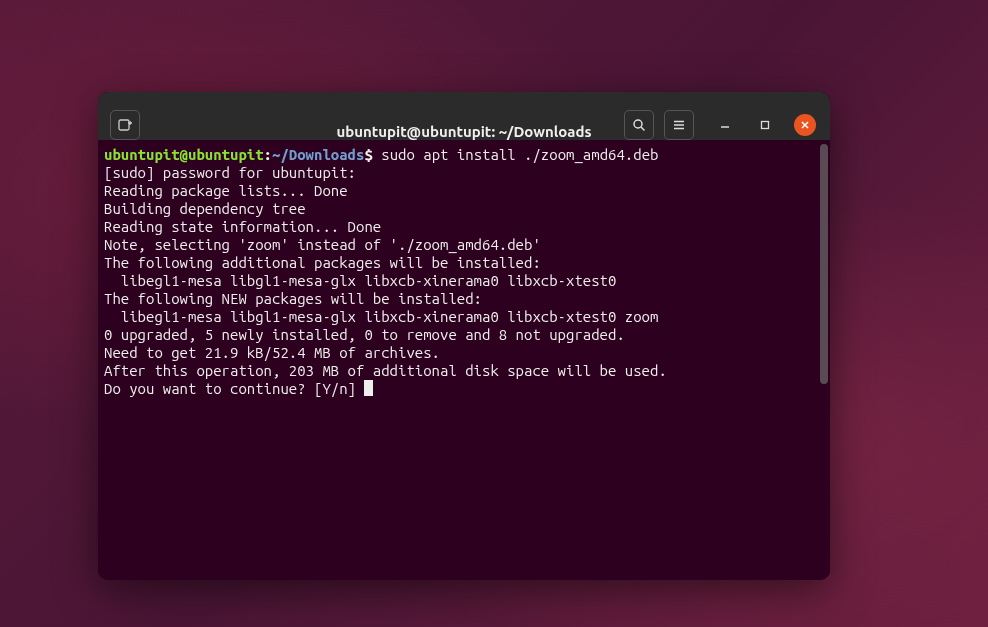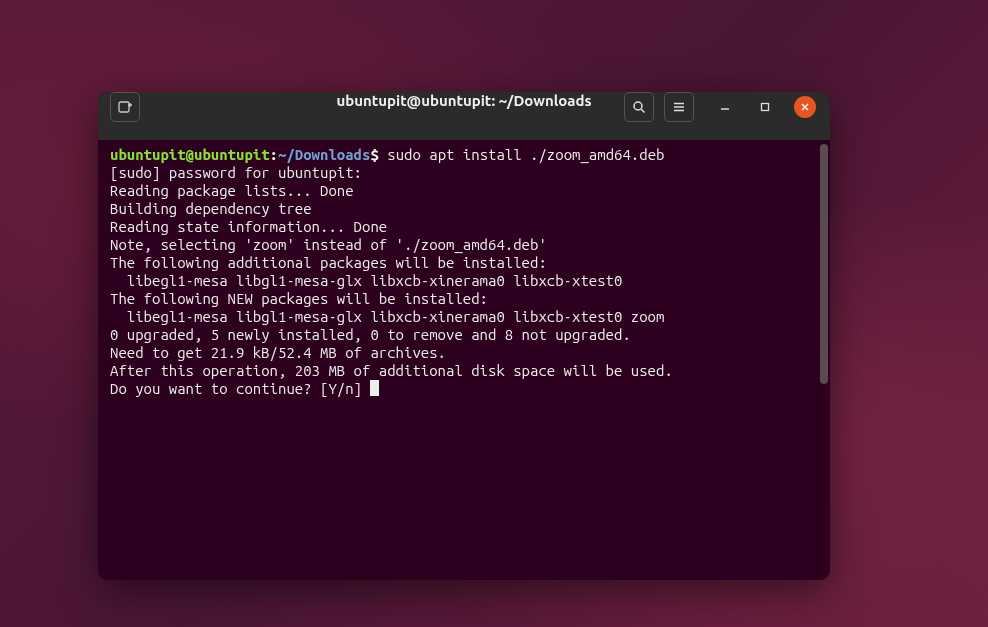--- a/index.html
+++ b/index.html
@@ -24,21 +24,21 @@
       border-radius: 10px;
       box-shadow: 0 10px 40px rgba(0,0,0,0.5);
       overflow: hidden;
       display: flex;
       flex-direction: column;
     }
     .titlebar {
       height: 48px;
       background: #2b2b2b;
       display: flex;
-      align-items: flex-start;
+      align-items: flex-end;
       padding: 0 8px;
       position: relative;
     }
     .titlebar-left {
       display: flex;
       align-items: center;
     }
     .new-tab-btn {
       width: 30px;
       height: 30px;
@@ -96,21 +96,21 @@
       height: 22px;
       background: #e95420;
       border-radius: 50%;
       display: flex;
       align-items: center;
       justify-content: center;
     }
     .terminal-body {
       flex: 1;
       background: #2c001e;
-      padding: 6px 6px 6px 12px;
+      padding: 6px 6px 6px 6px;
       position: relative;
       font-size: 15px;
       line-height: 18px;
       color: #eeeeec;
       white-space: pre;
       overflow: hidden;
     }
     .scrollbar {
       position: absolute;
       right: 2px;

